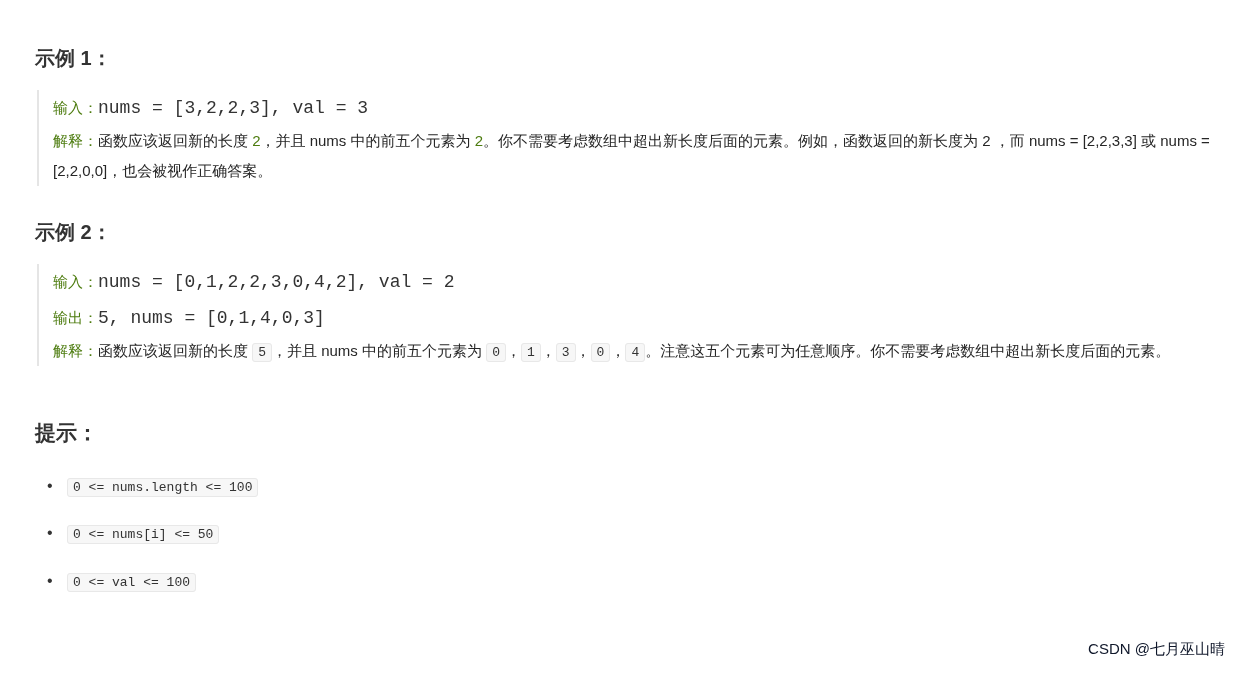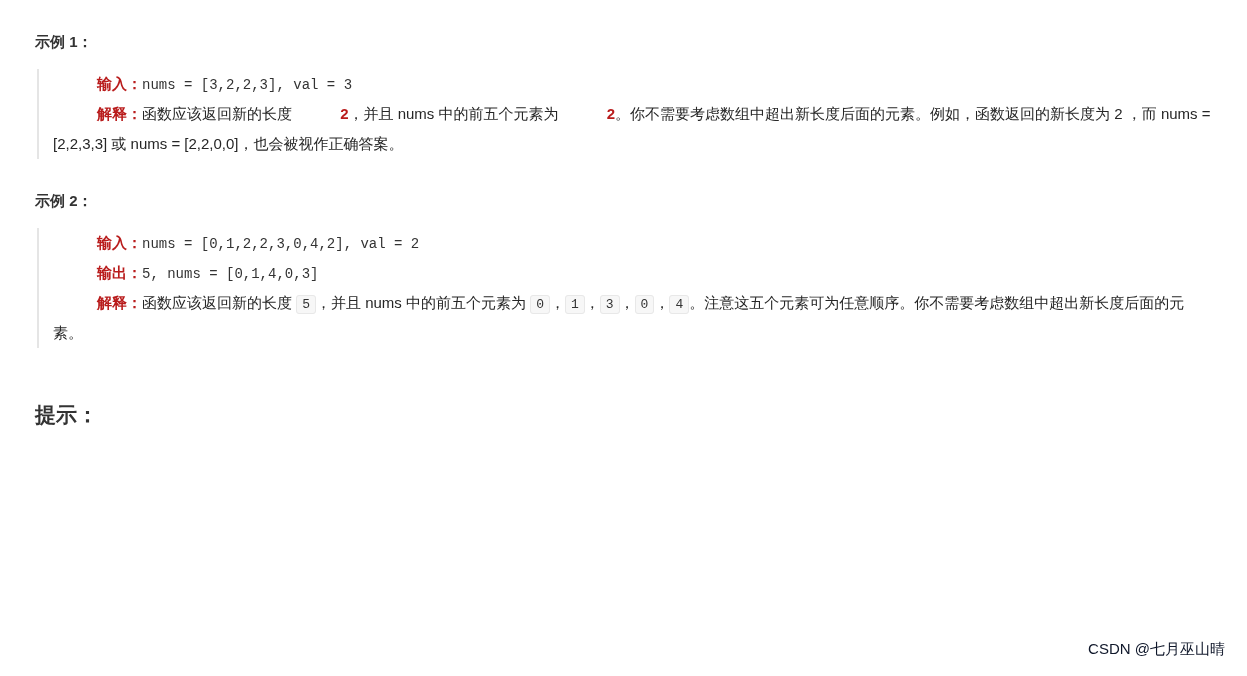--- a/index.html
+++ b/index.html
@@ -15,41 +15,40 @@
       line-height: 1.8;
       font-size: 15px;
     }
     .content-wrapper {
       max-width: 1180px;
     }
     .example-heading {
       font-weight: bold;
       color: #333;
       margin-bottom: 14px;
-      margin-top: 8px;
-      font-size: 15px;
+      margin-top: 20px;
+      font-size: 20px;
     }
     .example-block {
       border-left: 2px solid #e5e5e5;
       padding-left: 14px;
       margin-bottom: 28px;
       margin-left: 2px;
     }
     .example-line {
       line-height: 2;
       color: #262626;
     }
     .label-bold {
-      font-weight: bold;
-      color: #b91c1c;
-      margin-left: 44px;
+      font-weight: normal;
+      color: #4d7c0f;
     }
     .mono {
       font-family: "SFMono-Regular", Consolas, "Liberation Mono", Menlo, monospace;
-      font-size: 14px;
+      font-size: 18px;
       color: #333;
     }
     .inline-code {
       font-family: "SFMono-Regular", Consolas, "Liberation Mono", Menlo, monospace;
       background: #f7f7f7;
       border: 1px solid #e8e8e8;
       border-radius: 3px;
       padding: 1px 5px;
       font-size: 13px;
       color: #333;
@@ -99,15 +98,20 @@
       </div>
       <div class="example-heading">示例 2：</div>
       <div class="example-block">
         <div class="example-line"><span class="label-bold">输入：</span><span class="mono">nums = [0,1,2,2,3,0,4,2], val = 2</span></div>
         <div class="example-line"><span class="label-bold">输出：</span><span class="mono">5, nums = [0,1,4,0,3]</span></div>
         <div class="example-line"><span class="label-bold">解释：</span><span>函数应该返回新的长度 </span><span class="inline-code">5</span><span>，并且 nums 中的前五个元素为 </span><span class="inline-code">0</span><span>，</span><span class="inline-code">1</span><span>，</span><span class="inline-code">3</span><span>，</span><span class="inline-code">0</span><span>，</span><span class="inline-code">4</span><span>。注意这五个元素可为任意顺序。你不需要考虑数组中超出新长度后面的元素。</span></div>
       </div>
     </div>
 
   <div class="hints-heading">提示：</div>
+  <ul class="hints-list" id="hints-list">
+      <li><span class="inline-code">0 &lt;= nums.length &lt;= 100</span></li>
+      <li><span class="inline-code">0 &lt;= nums[i] &lt;= 50</span></li>
+      <li><span class="inline-code">0 &lt;= val &lt;= 100</span></li>
+    </ul>
 </div>
 
 <div class="watermark">CSDN @七月巫山晴</div>
 
 </body></html>

